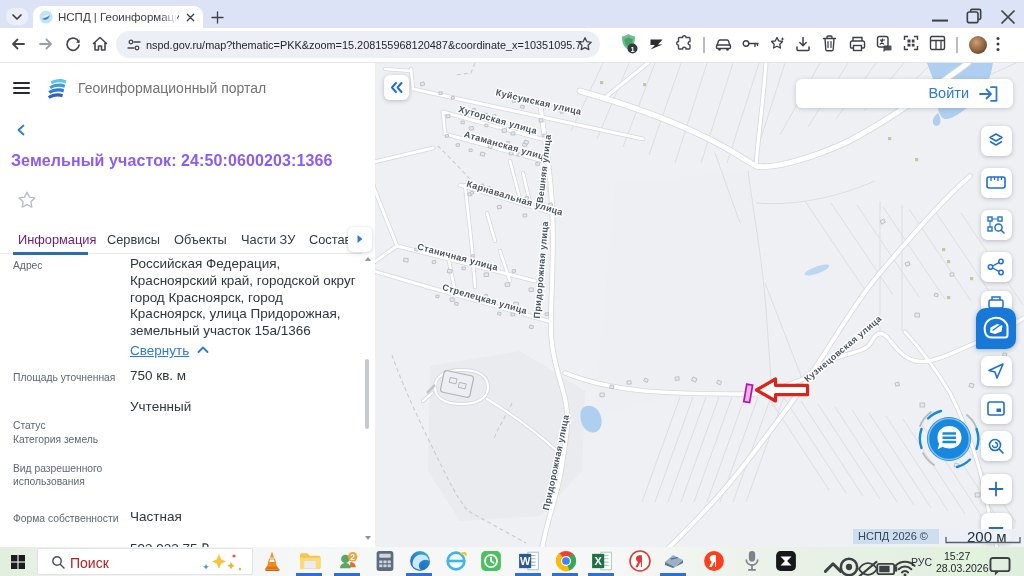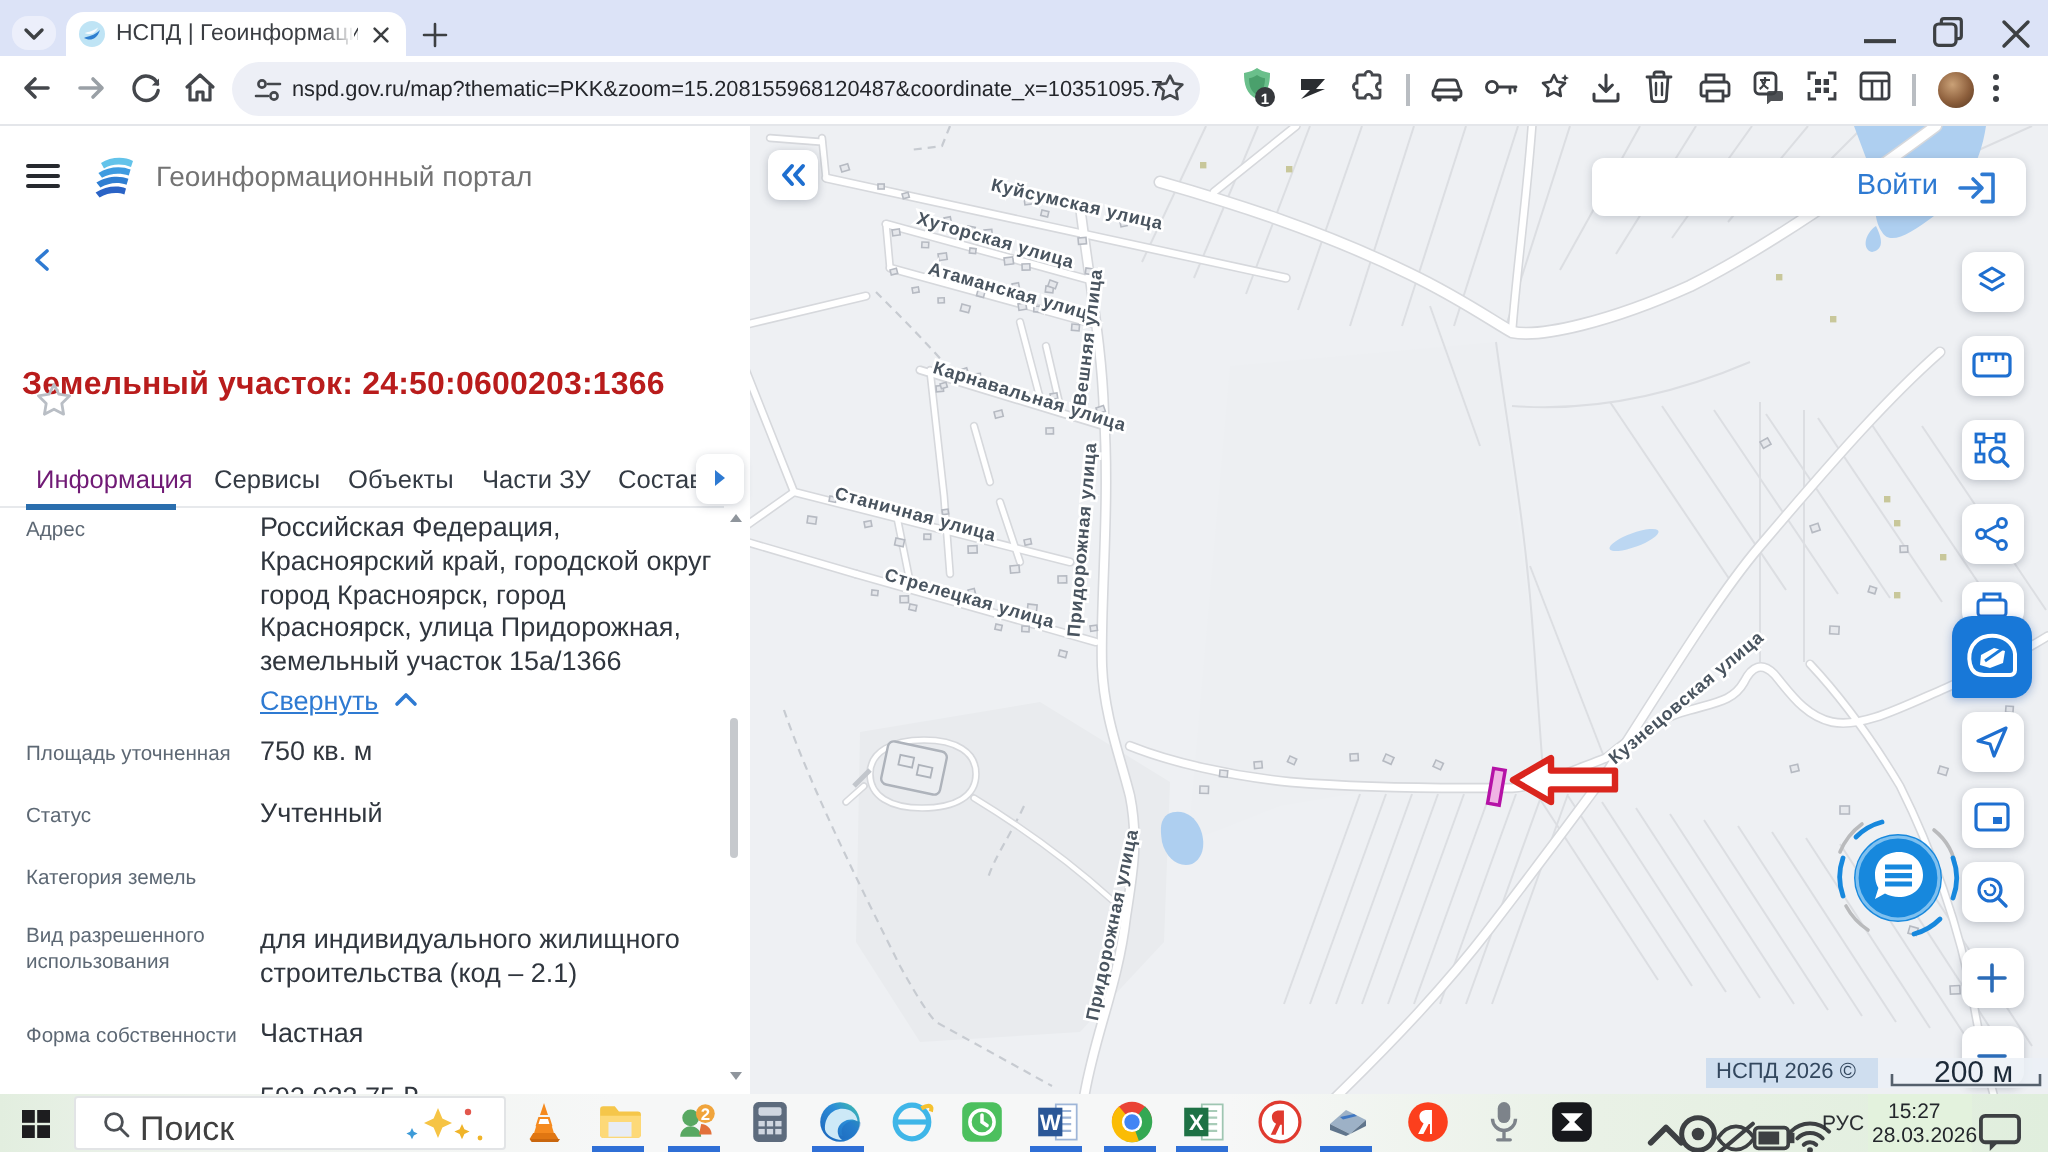--- a/index.html
+++ b/index.html
@@ -24,21 +24,21 @@
 
 #page { position:absolute; left:0; top:62px; width:1024px; height:485px; background:#fff; border-top:1px solid #e4e6ea; overflow:hidden; }
 #panel { position:absolute; left:0; top:0; width:375px; height:485px; background:#fff; z-index:5; }
 #map { position:absolute; left:375px; top:0; width:649px; height:485px; background:#eef0f3; overflow:hidden; }
 
 
 #ham { position:absolute; left:13px; top:19px; width:17px; height:12px; }
 #ham div { height:2.4px; background:#26292e; border-radius:1px; margin-bottom:2.4px; }
 #brand { position:absolute; left:78px; top:17px; font-size:14px; color:#737373; }
 #backlink { position:absolute; left:16px; top:60px; font-size:13.5px; color:#2e7ad2; }
-#title { position:absolute; left:11px; top:89px; font-size:16px; font-weight:bold; color:#b91c1c; letter-spacing:0.1px;margin-top:32px; }
+#title { position:absolute; left:11px; top:89px; font-size:16px; font-weight:bold; color:#8b5cf6; letter-spacing:0.1px; }
 #star { position:absolute; left:17px; top:127px; }
 .tabrow { position:absolute; left:0; top:165px; width:375px; height:27px; font-size:12.8px; color:#343b44; }
 .tabrow span { position:absolute; top:4px; }
 #tabline { position:absolute; left:0; top:190px; width:362px; height:1px; background:#e7e9ec; }
 #tabactive { position:absolute; left:13px; top:189px; width:75px; height:2.5px; background:#2a6eae; }
 .lbl { position:absolute; left:13px; font-size:10.3px; color:#5d6874; line-height:13px; }
 .val { position:absolute; left:130px; font-size:13.5px; color:#30363e; line-height:16.8px; white-space:nowrap; }
 #morebtn { position:absolute; left:348px; top:164px; width:24px; height:25px; background:#fff; border-radius:6px; box-shadow:0 1px 4px rgba(60,70,90,.25); }
 
 
@@ -550,25 +550,24 @@
 
     <div class="lbl" style="top:196px">Адрес</div>
     <div class="val" style="top:193px">Российская Федерация,<br>Красноярский край, городской округ<br>город Красноярск, город<br>Красноярск, улица Придорожная,<br>земельный участок 15а/1366</div>
     <div class="val" style="top:280px;color:#2e7ad2;text-decoration:underline;font-size:13.5px">Свернуть</div>
     <svg style="position:absolute;left:197px;top:282px" width="12" height="9" viewBox="0 0 12 9">
         <path d="M1.5 7L6 2.5 10.5 7" stroke="#2e7ad2" stroke-width="1.8" fill="none" stroke-linecap="round" stroke-linejoin="round"></path>
       </svg>
 
     <div class="lbl" style="top:308px">Площадь уточненная</div>
     <div class="val" style="top:305px">750 кв. м</div>
-    <div class="lbl" style="top:339px">Статус</div>
+    <div class="lbl" style="top:356px">Статус</div>
     <div class="val" style="top:336px">Учтенный</div>
     <div class="lbl" style="top:370px">Категория земель</div>
     <div class="lbl" style="top:399px">Вид разрешенного<br>использования</div>
-    <div class="val" style="top:399px">для индивидуального жилищного<br>строительства (код – 2.1)</div>
     <div class="lbl" style="top:449px">Форма собственности</div>
     <div class="val" style="top:446px">Частная</div>
     <div class="val" style="top:478px">593 923,75 ₽</div>
 
     <svg style="position:absolute;left:363px;top:192px" width="10" height="8" viewBox="0 0 10 8">
         <path d="M5 2L8 6H2z" fill="#8f959c"></path>
       </svg>
     <svg style="position:absolute;left:363px;top:471px" width="10" height="8" viewBox="0 0 10 8">
         <path d="M5 6L2 2h6z" fill="#8f959c"></path>
       </svg>
@@ -581,21 +580,21 @@
       <rect x="0" y="0" width="6.4" height="6.4" fill="#1d1d1f"></rect>
       <rect x="7.6" y="0" width="6.4" height="6.4" fill="#1d1d1f"></rect>
       <rect x="0" y="7.6" width="6.4" height="6.4" fill="#1d1d1f"></rect>
       <rect x="7.6" y="7.6" width="6.4" height="6.4" fill="#1d1d1f"></rect>
     </svg>
   <div id="searchbox">
     <svg style="position:absolute;left:13px;top:6px" width="14" height="14" viewBox="0 0 14 14">
         <circle cx="6" cy="6" r="4.2" fill="none" stroke="#4c5055" stroke-width="1.4"></circle>
         <path d="M9.2 9.2L13 13" stroke="#4c5055" stroke-width="1.4" stroke-linecap="round"></path>
       </svg>
-    <span style="position:absolute;left:32px;top:6px;font-size:17px;color:#404040">Поиск</span>
+    <span style="position:absolute;left:32px;top:6px;font-size:14px;color:#b91c1c">Поиск</span>
     <svg style="position:absolute;left:160px;top:3px" width="46" height="21" viewBox="0 0 46 21">
         <path d="M21 2l2.2 5.3L28 9.5l-4.8 2.2L21 17l-2.2-5.3L14 9.5l4.8-2.2z" fill="#f6c445"></path>
         <path d="M33 10l1.2 2.6 2.6 1.2-2.6 1.2L33 17.6l-1.2-2.6-2.6-1.2 2.6-1.2z" fill="#f0b429"></path>
         <path d="M8 12l.9 1.9 1.9.9-1.9.9L8 17.6l-.9-1.9-1.9-.9 1.9-.9z" fill="#3d9bd8"></path>
         <circle cx="36" cy="4" r="1.6" fill="#e2574c"></circle>
         <circle cx="42" cy="17" r="1.2" fill="#f0b429"></circle>
       </svg>
   </div>
 
   <svg class="tb-ico" style="left:261px" width="20" height="22" viewBox="0 0 20 22">

